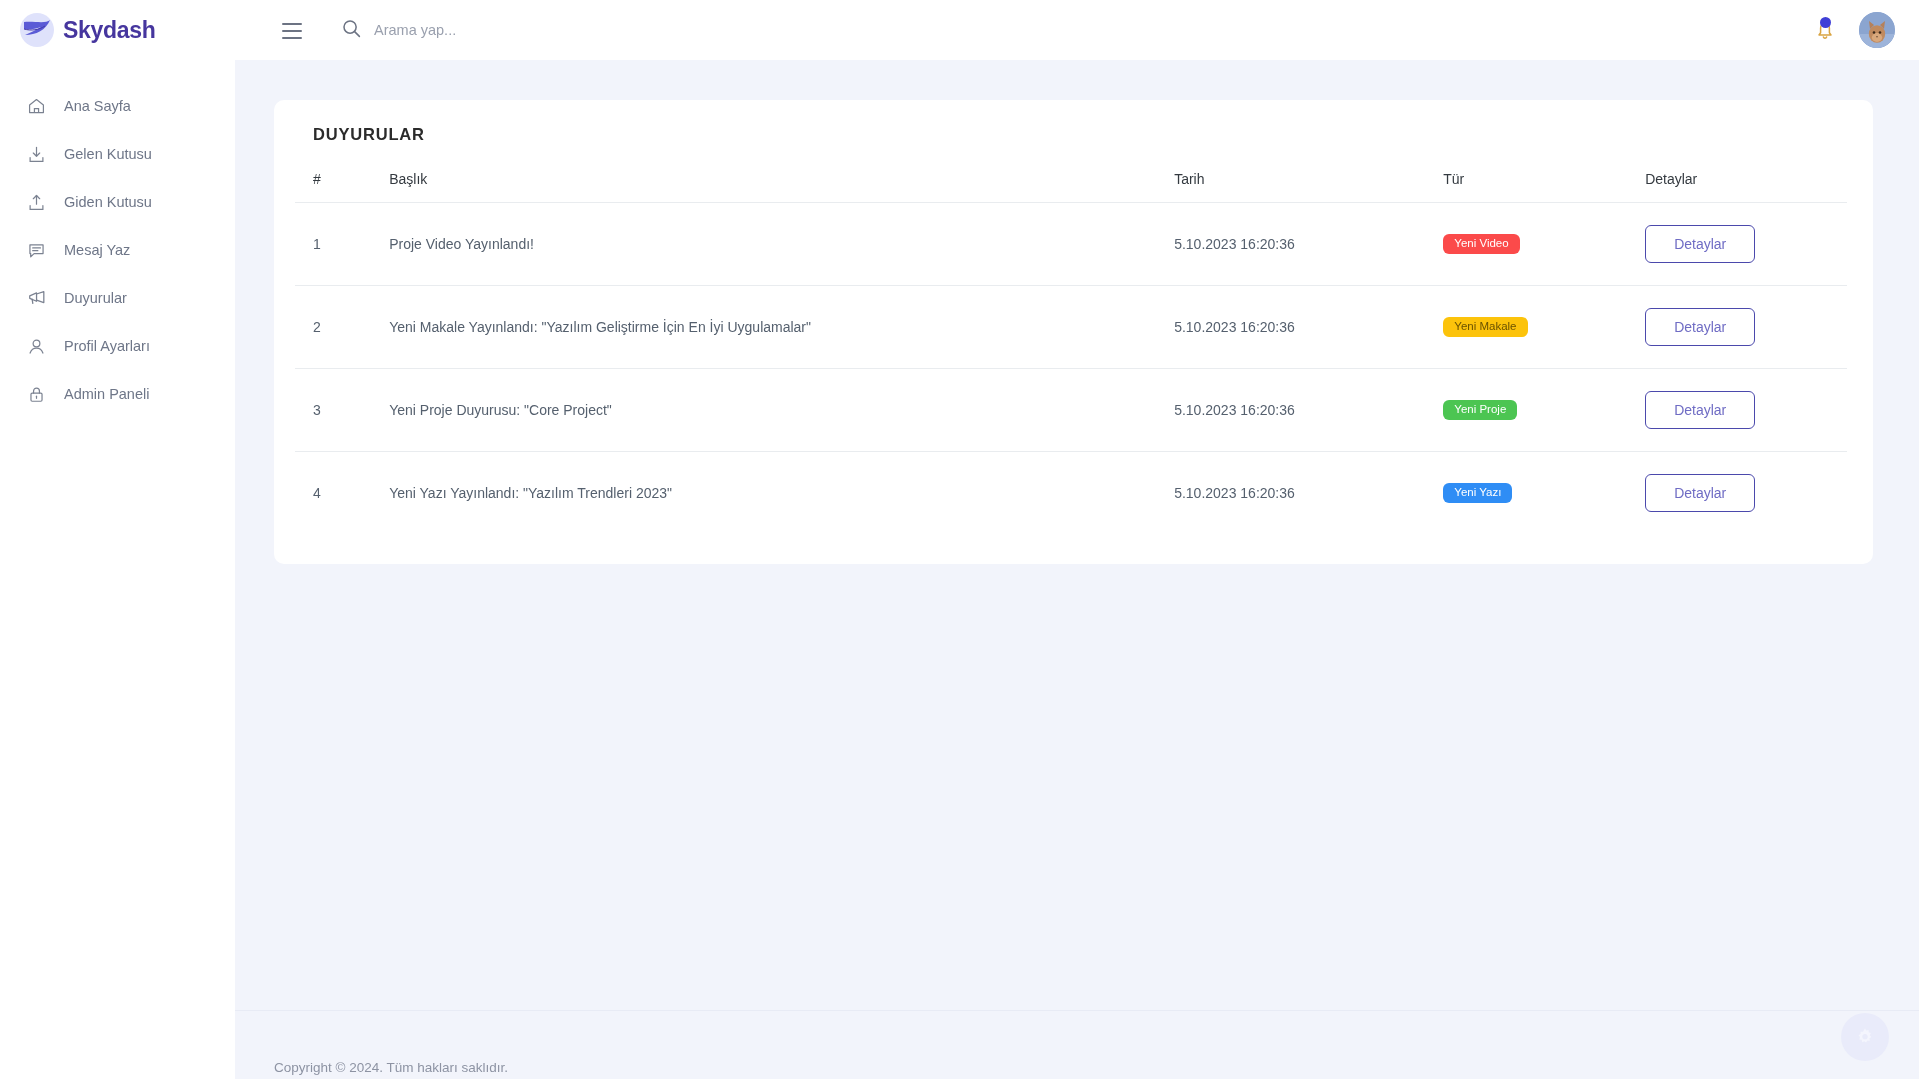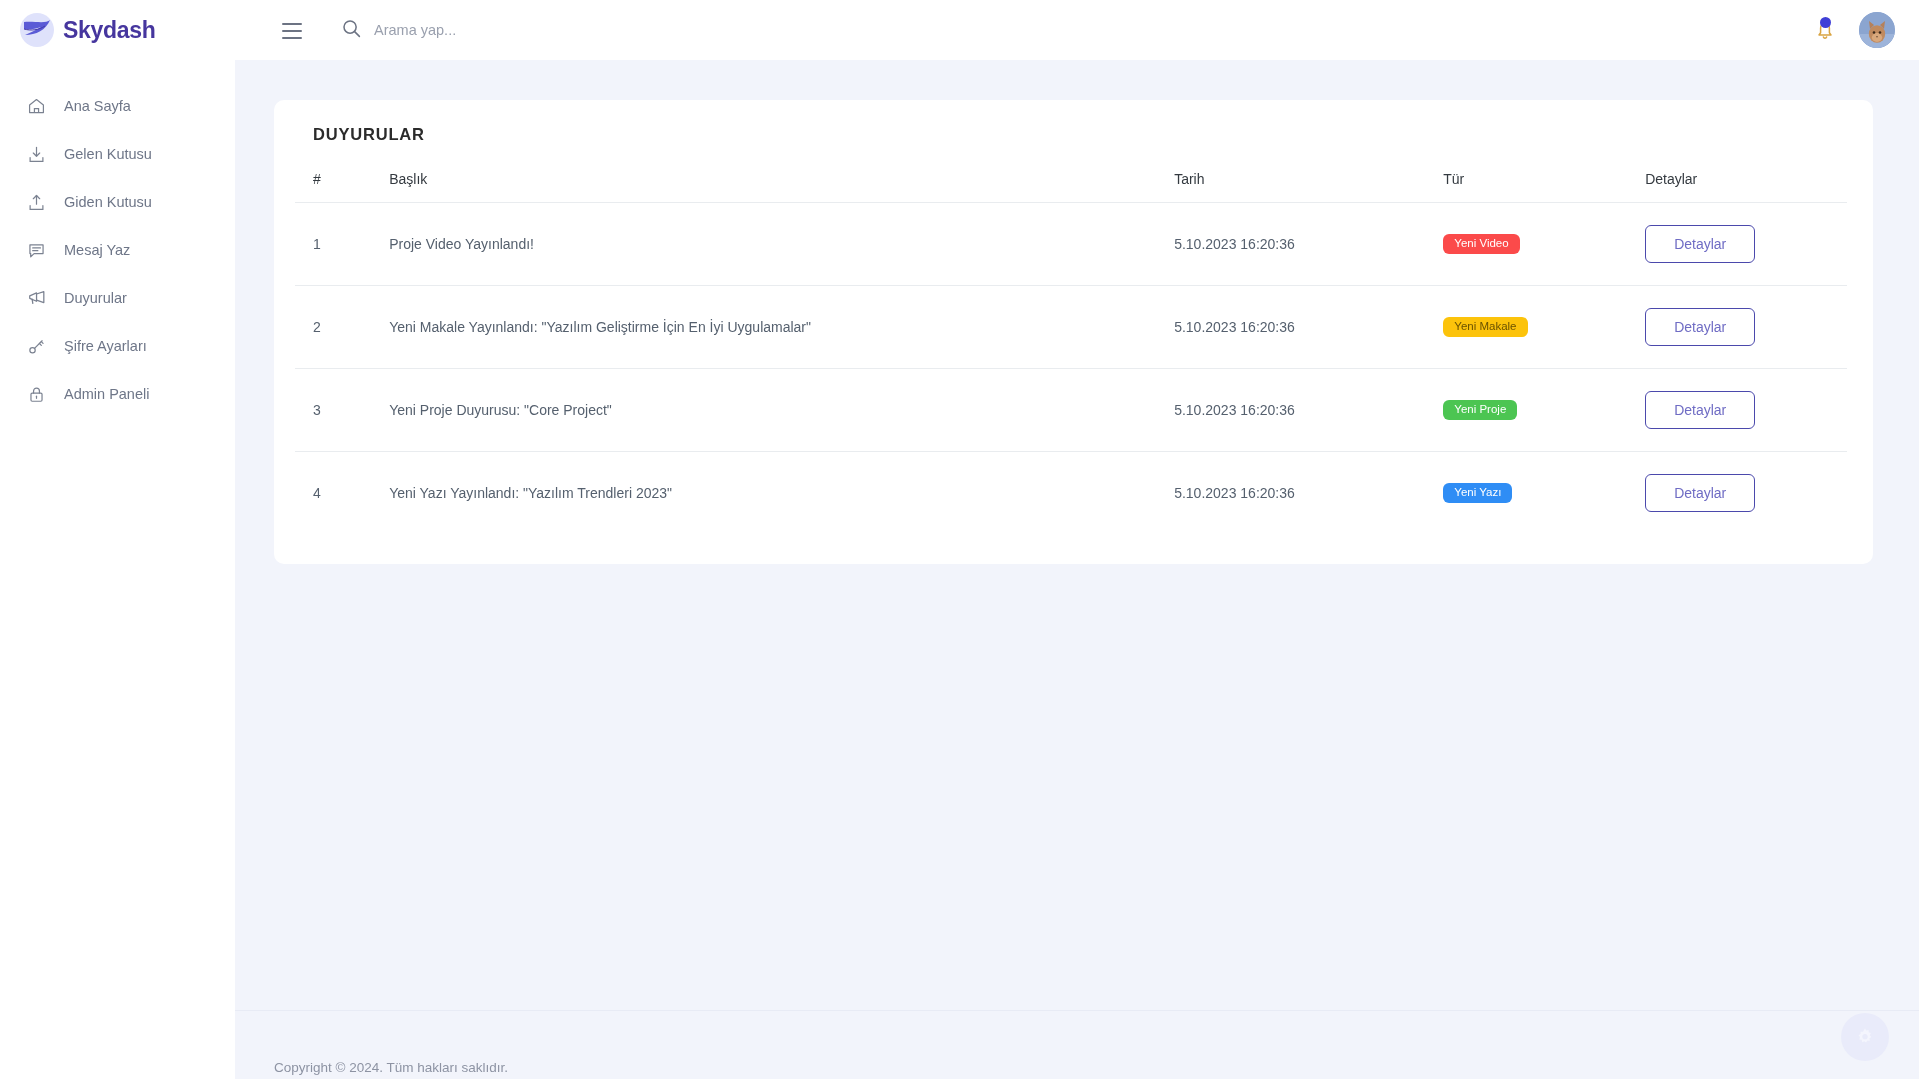--- a/index.html
+++ b/index.html
@@ -241,31 +241,30 @@
     <span class="nav-icon">
       <svg width="20" height="20" viewBox="0 0 22 22" fill="none" stroke="#7b8291" stroke-width="1.4">
         <path d="M3 8.6 10.5 5.4 v9.2 L3 11.4 Z" stroke-linejoin="round"></path>
         <path d="M10.5 6.6 18.5 4 v12 l-8-2.6" stroke-linejoin="round"></path>
         <path d="M5.6 12.2 6.4 17" stroke-linecap="round"></path>
       </svg>
     </span>
     <span class="nav-label">Duyurular</span>
   </div>
 
-
-  <div class="nav-item">
-    <span class="nav-icon">
-      <svg width="19" height="19" viewBox="0 0 22 22" fill="none" stroke="#7b8291" stroke-width="1.4">
-        <circle cx="6.4" cy="15.4" r="3.1"></circle>
-        <path d="M8.7 13.2 17.5 4.4" stroke-linecap="round"></path>
-        <path d="M14.4 7.5 16.6 9.7M16.6 5.3 18.6 7.3" stroke-linecap="round"></path>
-      </svg>
-    </span>
-    <span class="nav-label">Şifre Ayarları</span>
-  </div>
+  <div class="nav-item">
+    <span class="nav-icon">
+      <svg width="19" height="19" viewBox="0 0 22 22" fill="none" stroke="#7b8291" stroke-width="1.4">
+        <circle cx="11" cy="7.6" r="3.9"></circle>
+        <path d="M3.6 18.6 c1.4-4 4.2-5.6 7.4-5.6 s6 1.6 7.4 5.6" stroke-linecap="round"></path>
+      </svg>
+    </span>
+    <span class="nav-label">Profil Ayarları</span>
+  </div>
+
 
   <div class="nav-item">
     <span class="nav-icon">
       <svg width="19" height="19" viewBox="0 0 22 22" fill="none" stroke="#7b8291" stroke-width="1.4">
         <rect x="4.6" y="9.4" width="12.8" height="9.4" rx="1.4"></rect>
         <path d="M7.6 9.4 V7 a3.4 3.4 0 0 1 6.8 0 v2.4" stroke-linecap="round"></path>
         <path d="M11 13 v2.4" stroke-linecap="round"></path>
       </svg>
     </span>
     <span class="nav-label">Admin Paneli</span>

